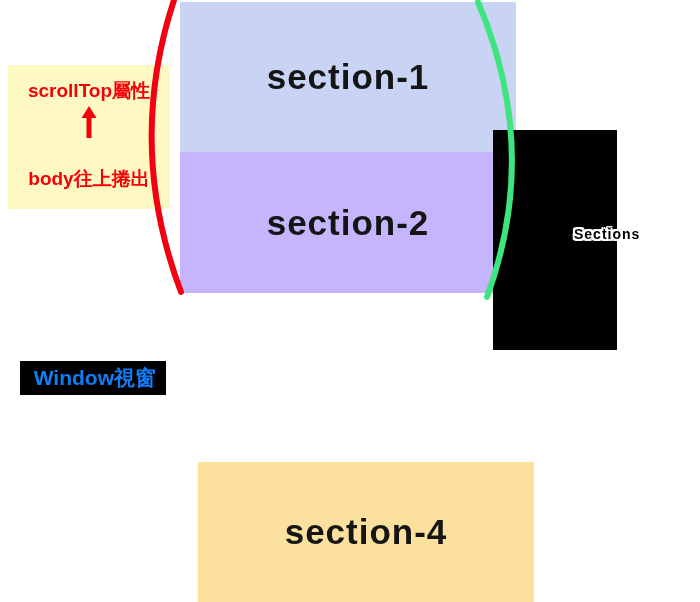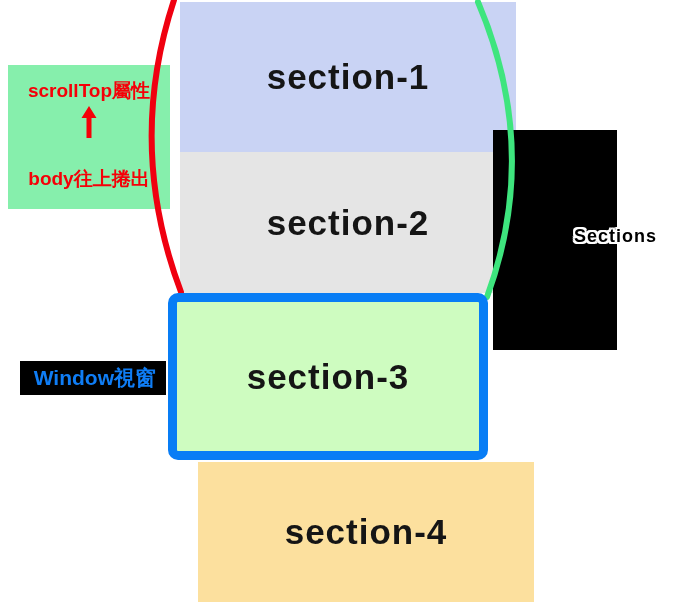--- a/index.html
+++ b/index.html
@@ -78,21 +78,21 @@
     width: 124px;
     height: 220px;
     background: #000000;
     z-index: 2;
   }
   #right-note-text {
     position: absolute;
     left: 574px;
     top: 226px;
     z-index: 5;
-    font-size: 18px;
+    font-size: 14px;
     font-weight: 700;
     color: #000000;
     letter-spacing: 1px;
     text-shadow:
       -2px -2px 0 #fff, 2px -2px 0 #fff, -2px 2px 0 #fff, 2px 2px 0 #fff,
       -2px 0 0 #fff, 2px 0 0 #fff, 0 -2px 0 #fff, 0 2px 0 #fff;
     white-space: nowrap;
   }
 
   
@@ -126,45 +126,42 @@
 </style>
 </head>
 <body>
 
 <div id="stage">
 
   <div class="section-block" id="section-1" style="background: rgb(201, 211, 244);">
     <span class="section-label">section-1</span>
   </div>
 
-  <div class="section-block" id="section-2" style="background: #e5e5e5;">
+  <div class="section-block" id="section-2" style="background: #c4b5fd;">
     <span class="section-label">section-2</span>
   </div>
 
   <div class="section-block" id="section-4" style="background: rgb(252, 224, 158);">
     <span class="section-label">section-4</span>
   </div>
 
-  <div id="scrolltop-callout" style="background: #86efac;">
+  <div id="scrolltop-callout" style="background: #fef9c3;">
     <span class="callout-line" style="color: rgb(245, 0, 8);">scrollTop屬性</span>
     <svg id="callout-arrow" width="18" height="34" viewBox="0 0 18 34">
       <path d="M9 1 L16.5 13 L11.5 13 L11.5 33 L6.5 33 L6.5 13 L1.5 13 Z" fill="#f50008"></path>
     </svg>
     <span class="callout-line" style="color: rgb(245, 0, 8); margin-top: 28px;">body往上捲出</span>
   </div>
 
   <div id="right-note-box" style="background: rgb(0, 0, 0);"></div>
   <span id="right-note-text">Sections</span>
 
   <div id="window-label-box" style="background: rgb(0, 0, 0);">
     <span id="window-label-text" style="color: rgb(15, 125, 245);">Window視窗</span>
   </div>
 
   <svg id="curves-overlay" width="700" height="602" viewBox="0 0 700 602">
     <path d="M 174 0 Q 126 146 181 292" fill="none" stroke-width="6" stroke-linecap="round" stroke="#f00010"></path>
     <path d="M 478 2 Q 541 150 487 297" fill="none" stroke-width="6" stroke-linecap="round" stroke="#3ee57e"></path>
   </svg>
 
-  <div id="window-viewport" style="background: rgb(206, 252, 192); border-color: rgb(8, 125, 245);">
-    <span class="section-label">section-3</span>
-  </div>
 
 </div>
 
 </body></html>

